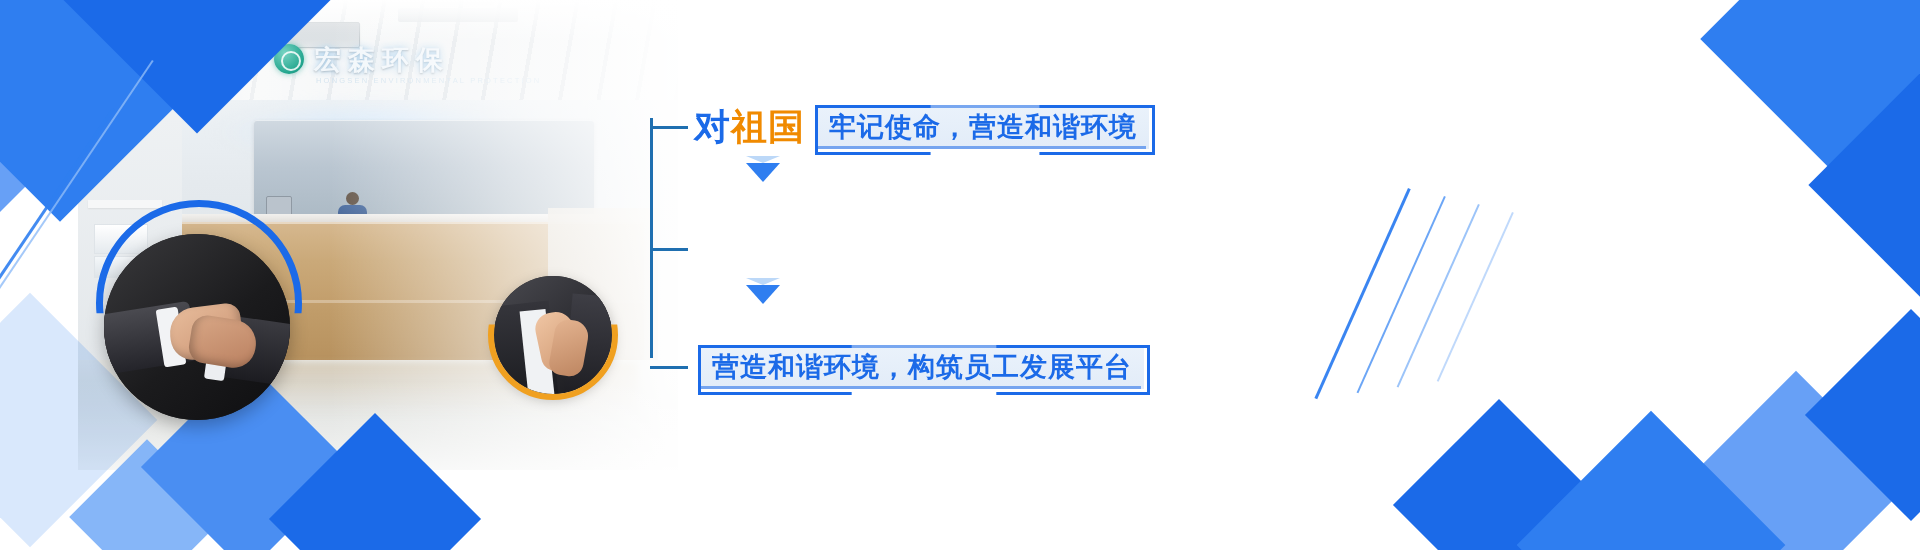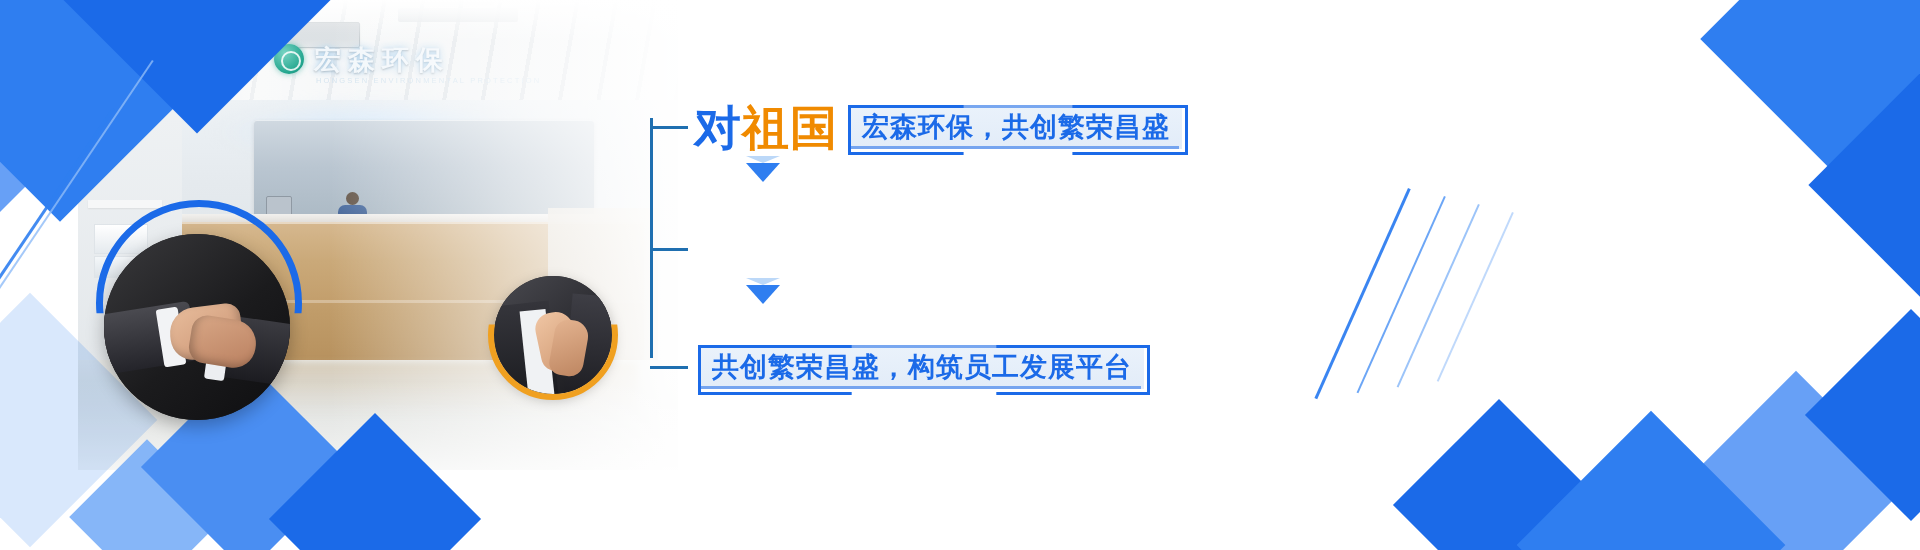--- a/index.html
+++ b/index.html
@@ -285,21 +285,21 @@
   .row{
     position:absolute; left:0; height:62px; display:flex; align-items:center;
   }
   .row .stem{
     width:38px; height:3px; background:#1f6fb0; flex:0 0 auto;
   }
   .title{
     flex:0 0 auto;
     font-family:"DejaVu Sans","Liberation Sans",sans-serif;
     font-weight:700;
-    font-size:47px;
+    font-size:36px;
     letter-spacing:1px;
     white-space:nowrap;
     line-height:1;
     padding-left:6px;
   }
   .title .blue{ color:#1b6ae8; }
   .title .orange{ color:#f08a00; }
   .pill{
     margin-left:10px;
     flex:0 0 auto;
@@ -437,21 +437,21 @@
     <div class="bracket"></div>
 
     <div class="row" style="top:36px">
       <div class="stem"></div>
       <div class="title">
         <span class="blue">对</span><span class="orange">祖国</span>
       </div>
       <div class="pill">
         <div class="topline"></div>
         <div class="botline"></div>
-        <span>宏森环保，共创繁荣昌盛</span>
+        <span>牢记使命，营造和谐环境</span>
       </div>
     </div>
 
     <div style="position:absolute;left:96px;top:96px">
       <div class="arrow-top" style="position:relative"></div>
       <div class="arrow" style="position:relative;top:0"></div>
     </div>
 
     <div class="row" style="top:158px">
       <div class="stem"></div>
@@ -460,18 +460,18 @@
     <div style="position:absolute;left:96px;top:218px">
       <div class="arrow-top" style="position:relative"></div>
       <div class="arrow" style="position:relative;top:0"></div>
     </div>
 
     <div class="row" style="top:276px">
       <div class="stem"></div>
       <div class="pill">
         <div class="topline"></div>
         <div class="botline"></div>
-        <span>共创繁荣昌盛，构筑员工发展平台</span>
+        <span>营造和谐环境，构筑员工发展平台</span>
       </div>
     </div>
   </div>
 
 </div>
 
 </body></html>

